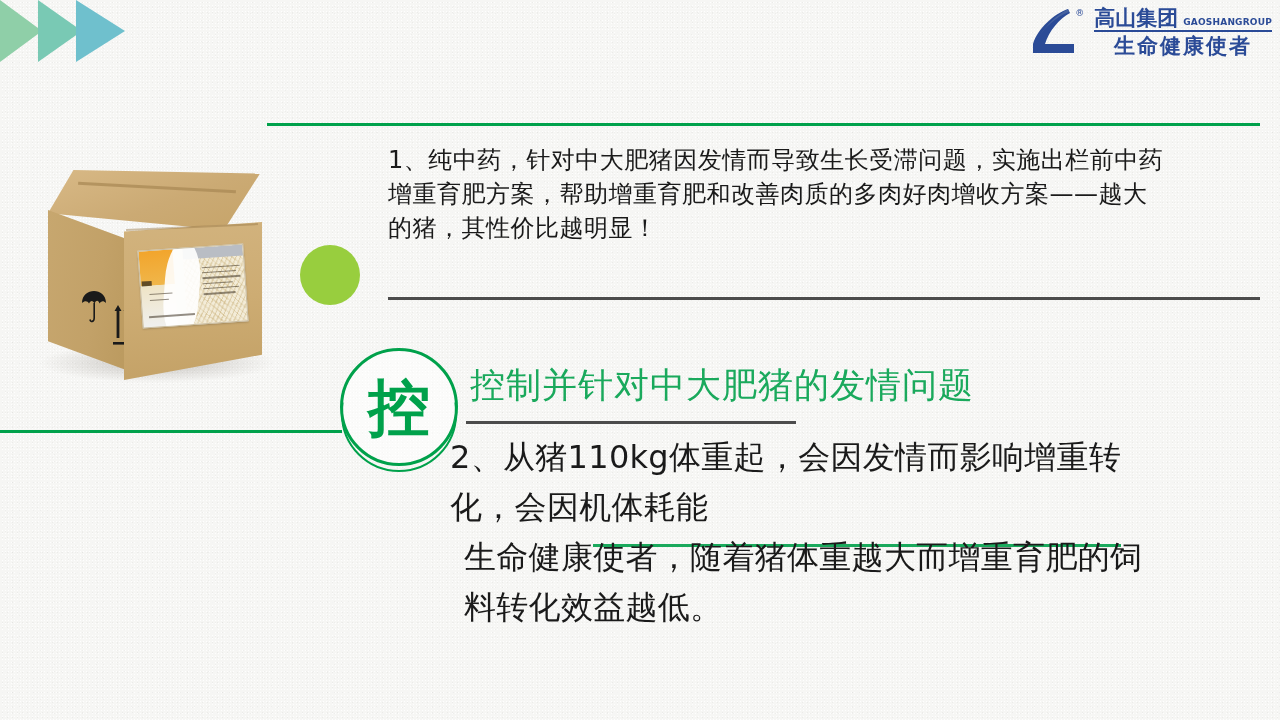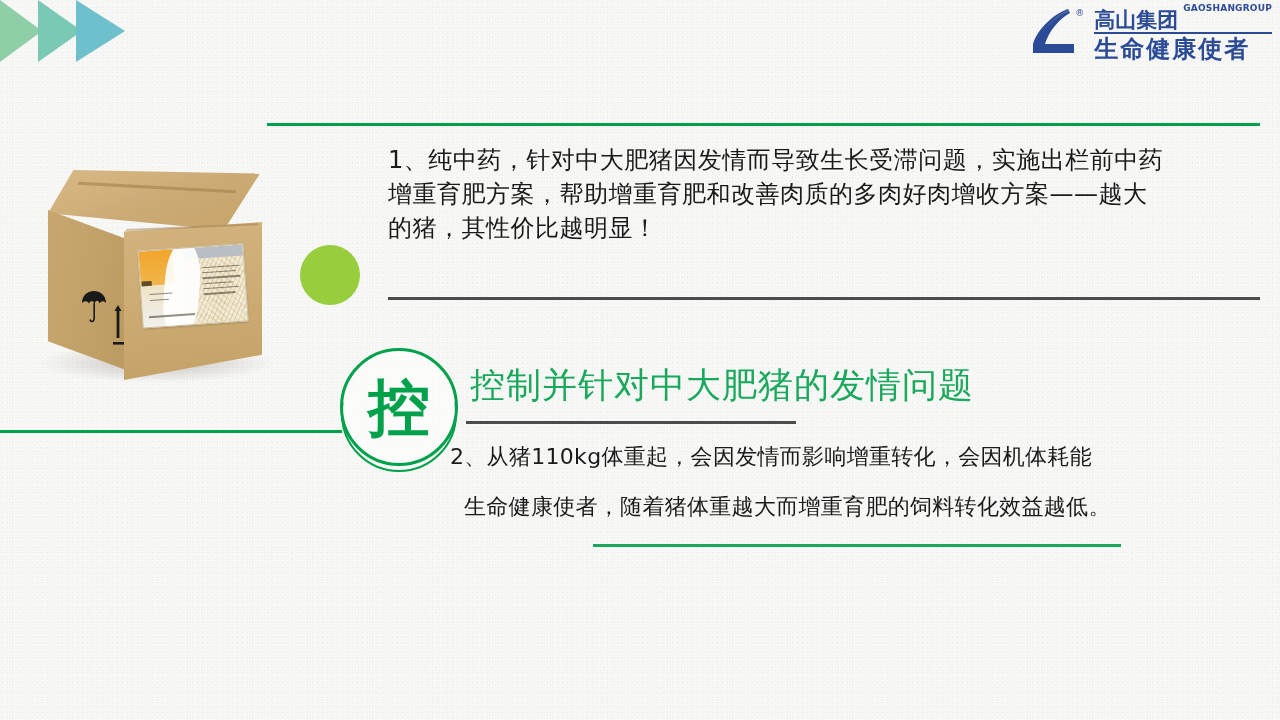--- a/index.html
+++ b/index.html
@@ -87,29 +87,30 @@
     font-weight: bold;
     color: #2b4b97;
     letter-spacing: 0px;
     line-height: 1;
   }
   .brand-en {
     font-size: 9px;
     font-weight: bold;
     color: #2b4b97;
     letter-spacing: 0.2px;
-    padding-bottom: 18px;
+    padding-bottom: 2px;
   }
   .brand-cn2 {
-    font-size: 24px;
+    font-size: 21px;
     font-weight: bold;
     color: #2b4b97;
     letter-spacing: 2px;
     line-height: 1.15;
     padding-top: 1px;
+    text-align: center;
   }
 
   
   #box {
     position: absolute;
     left: 30px;
     top: 168px;
     width: 255px;
     height: 230px;
   }
@@ -358,21 +359,21 @@
     color: #1aa95c;
     letter-spacing: 1px;
     line-height: 1.1;
     white-space: nowrap;
   }
   #para2 {
     position: absolute;
     left: 450px;
     top: 432px;
     width: 712px;
-    font-size: 22px;
+    font-size: 32px;
     line-height: 50px;
     color: #1a1a1a;
     letter-spacing: 0.3px;
     text-indent: 0;
   }
   #para2 .l2 {
     display: block;
     margin-left: 14px;
   }
 </style>

